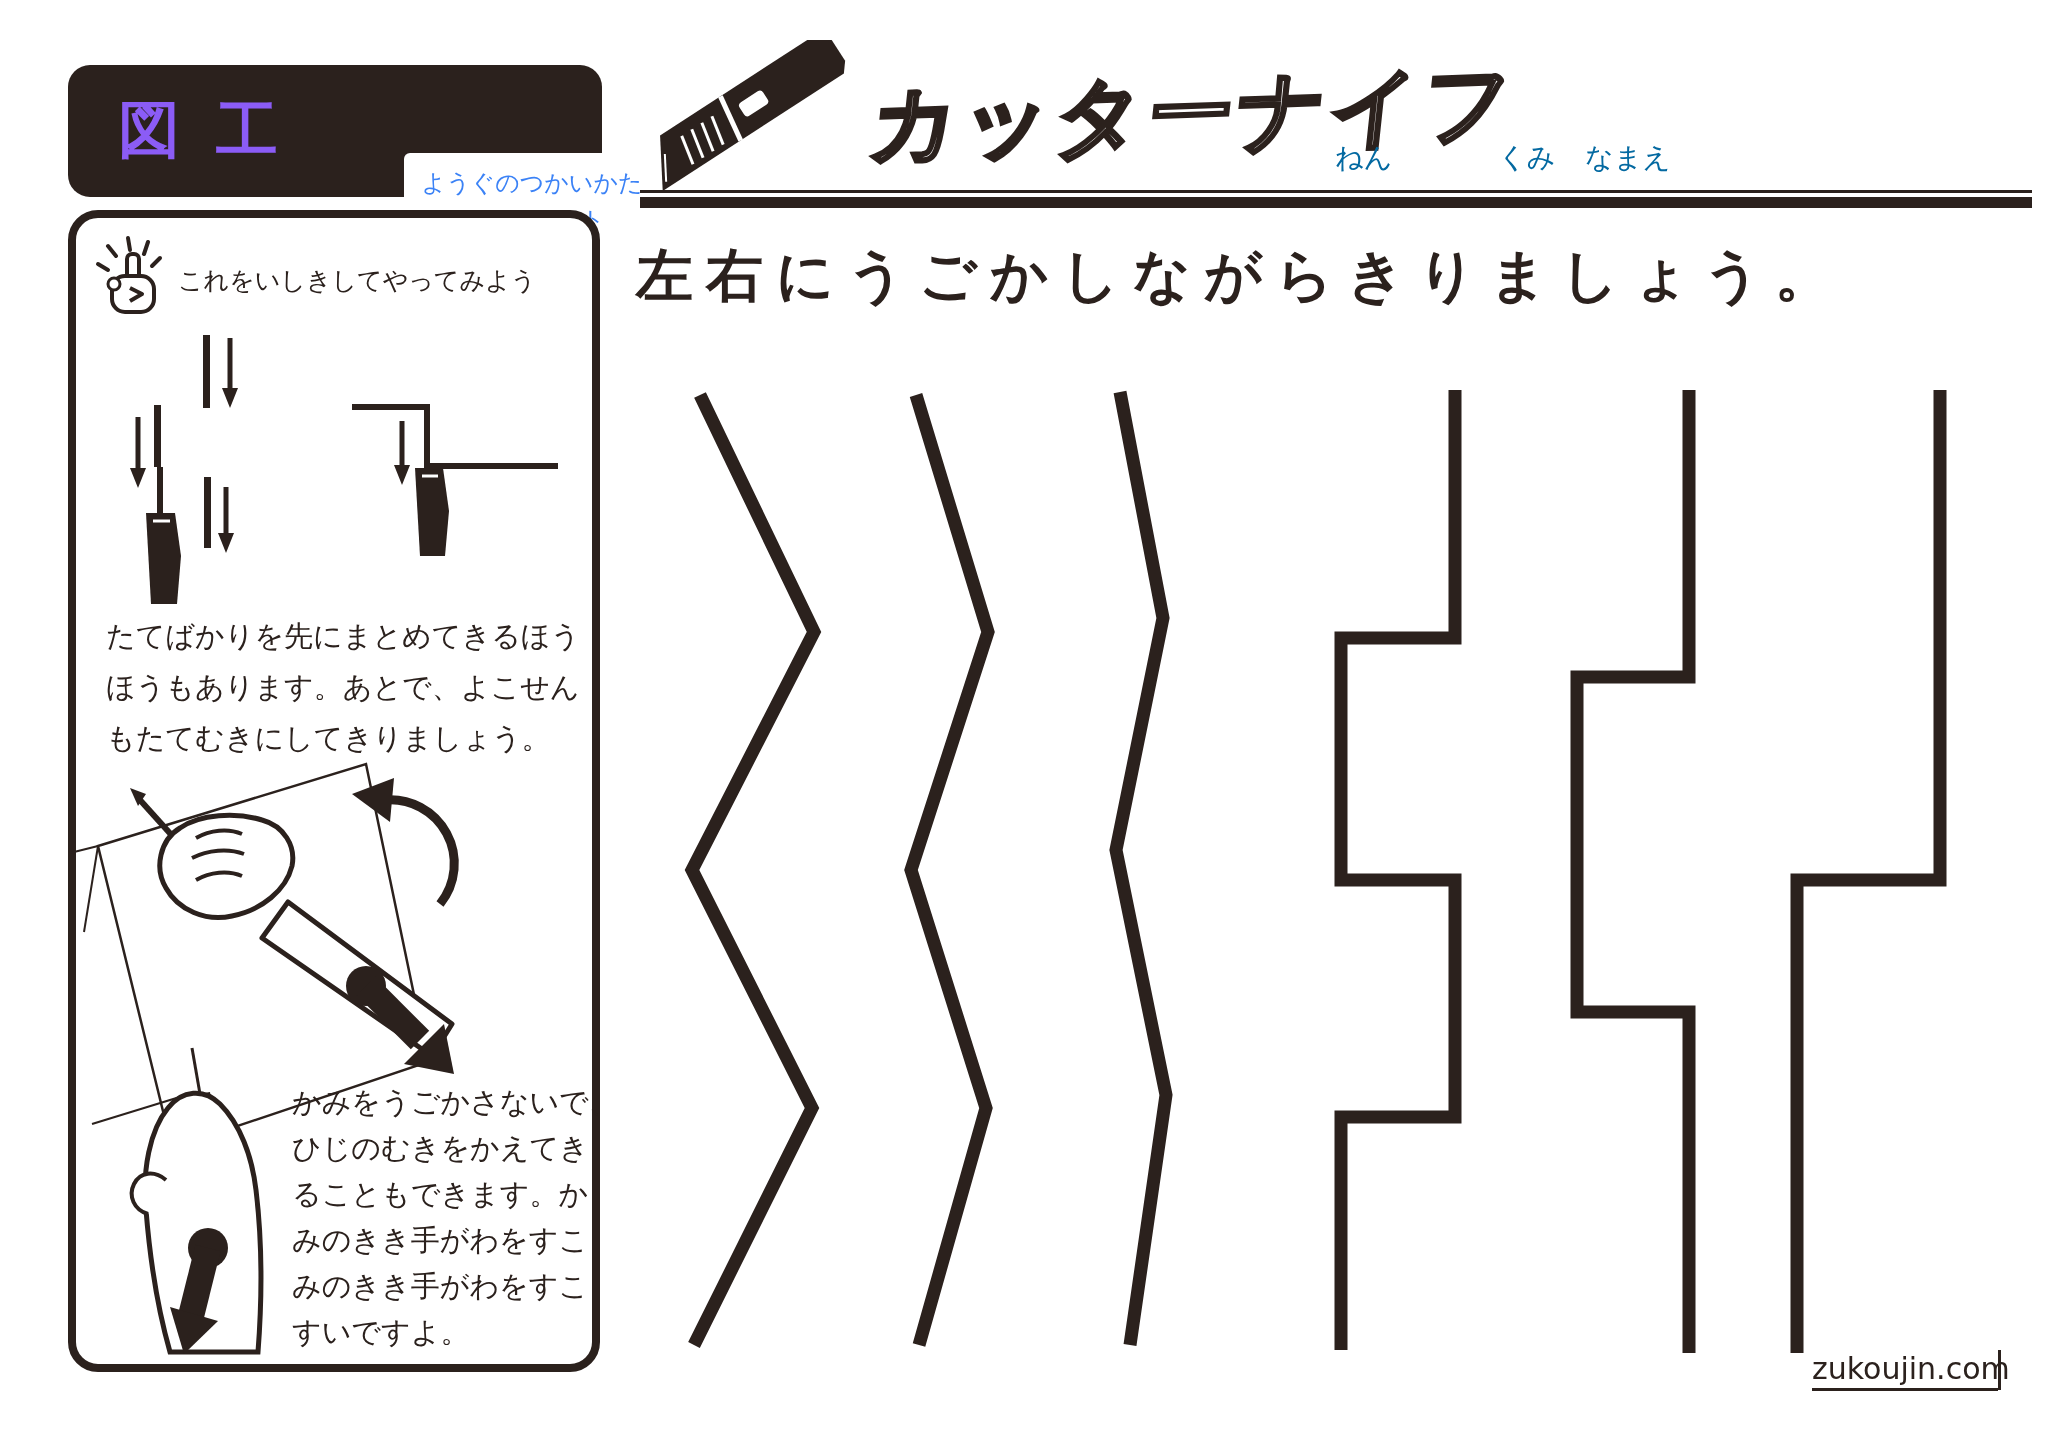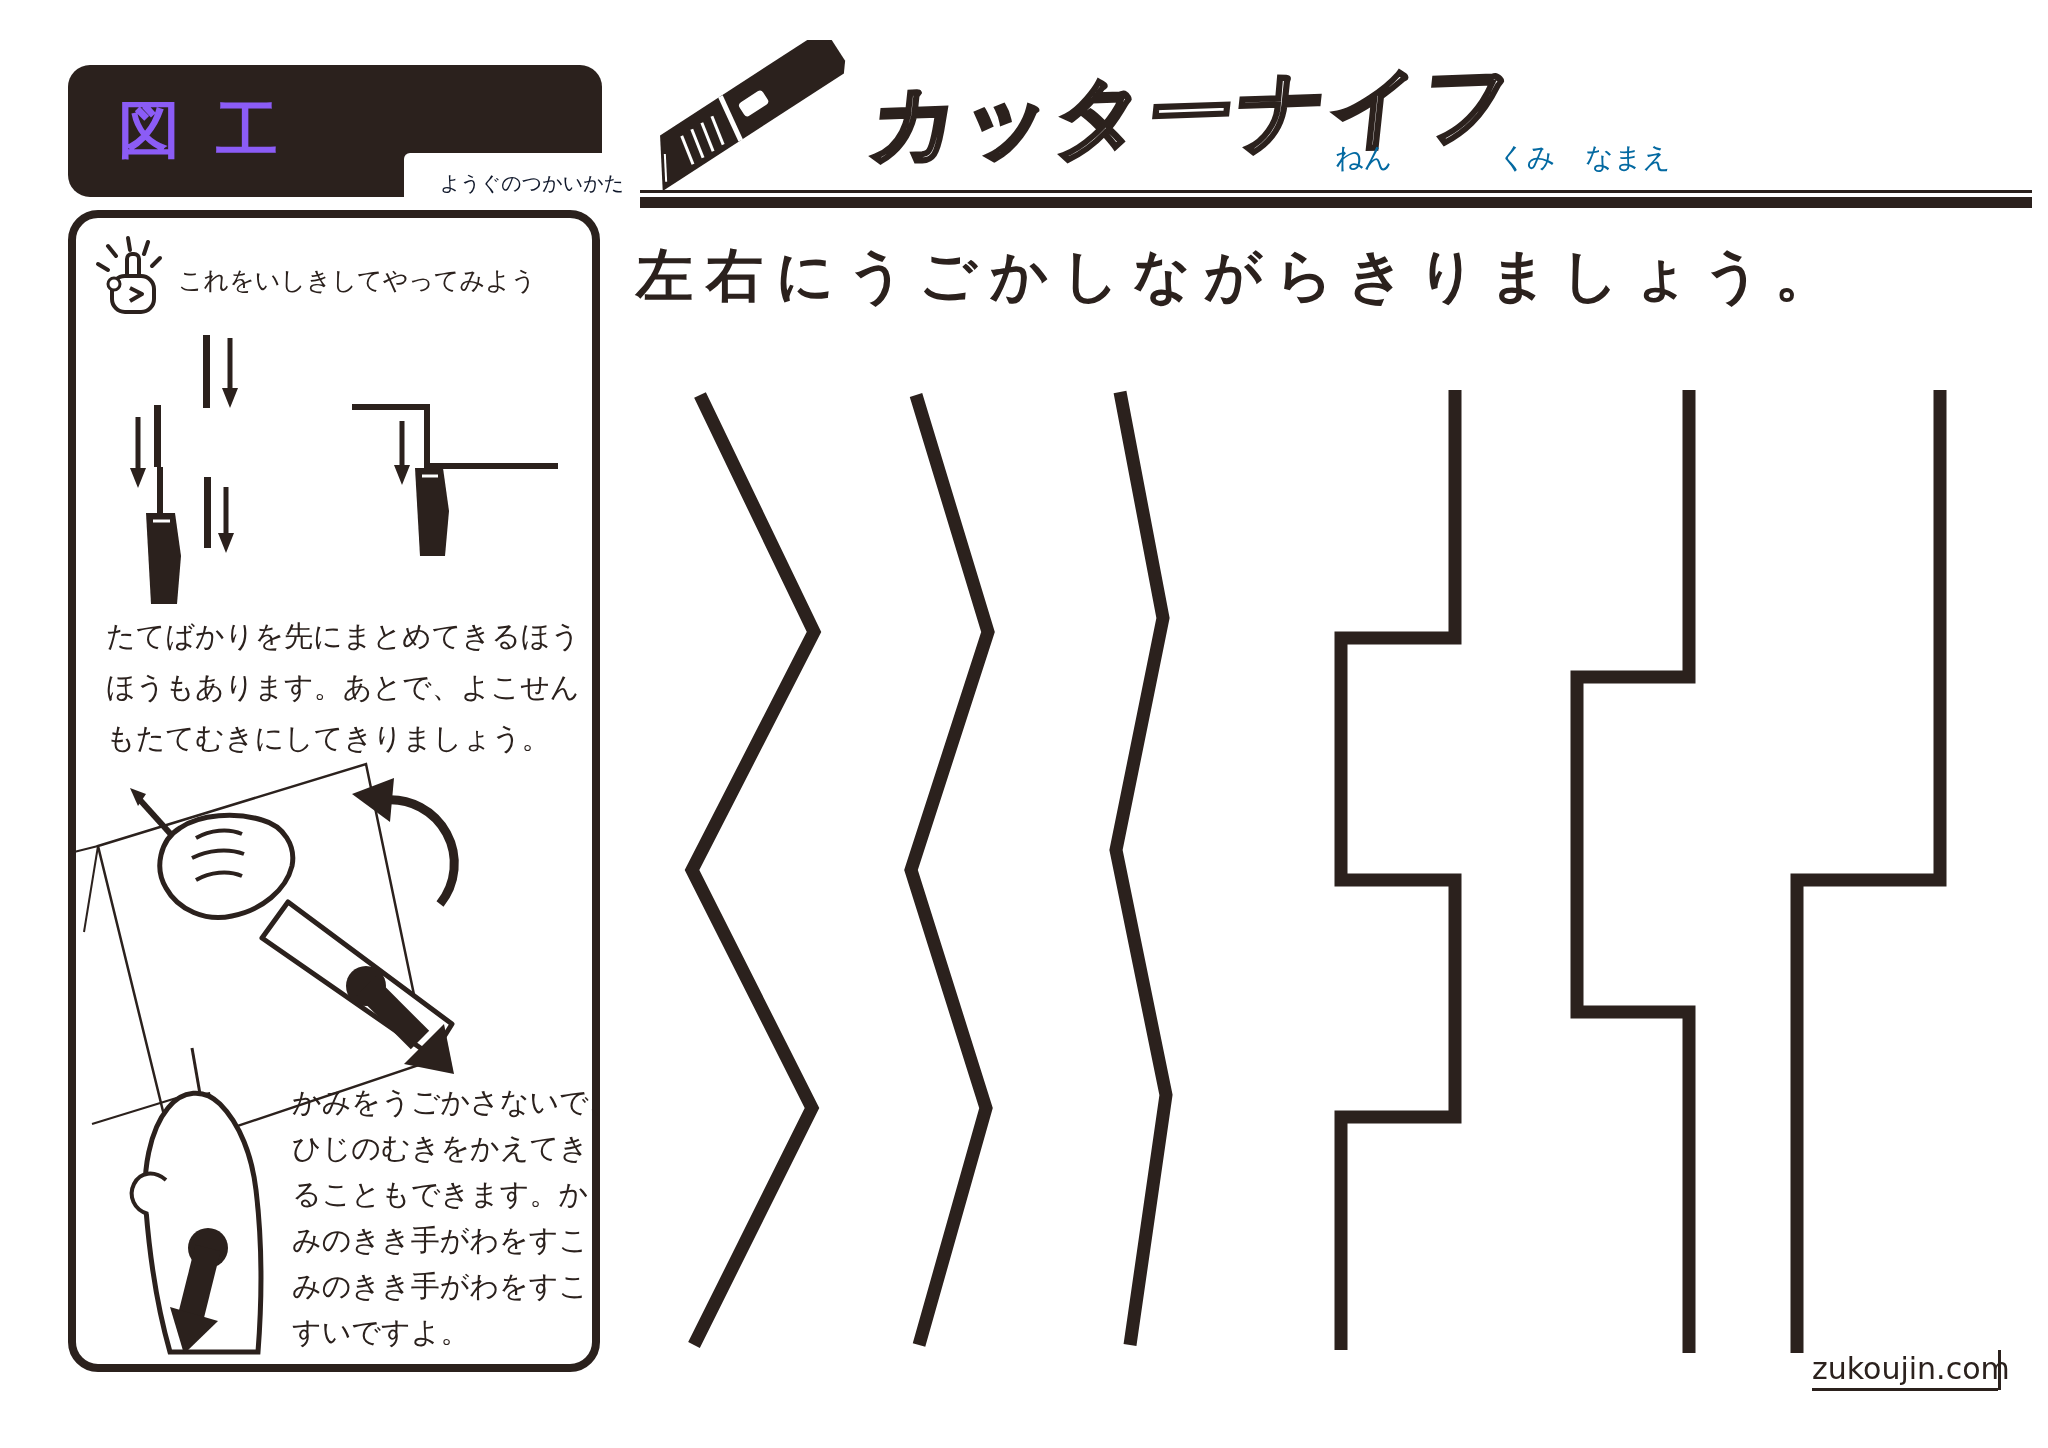--- a/index.html
+++ b/index.html
@@ -13,21 +13,21 @@
   .subject-box{
     left:68px;top:65px;width:534px;height:132px;background:#2b211d;border-radius:22px;
   }
   .subject-title{
     left:118px;top:99px;font-size:62px;font-weight:bold;color:#8b5cf6;letter-spacing:36px;line-height:1;
   }
   .subtitle-box{
     left:336px;top:88px;width:256px;height:98px;background:#ffffff;
     border-radius:6px 20px 6px 6px;display:flex;flex-direction:column;justify-content:center;align-items:center;
   }
-  .subtitle-box div{font-size:20px;line-height:37px;color:#0f172a;white-space:nowrap;}
+  .subtitle-box div{font-size:24px;line-height:37px;color:#3b82f6;white-space:nowrap;}
   .worksheet-title{
     left:872px;top:70px;font-size:86px;font-weight:bold;line-height:1;white-space:nowrap;
     color:#ffffff;-webkit-text-stroke:3.5px #2b211d;transform:skewX(-8deg) rotate(-2deg);letter-spacing:4px;
   }
   .name-label{top:144px;font-size:28px;color:#0369a1;line-height:1;}
   .rule-thin{left:640px;top:190px;width:1392px;height:3px;background:#2b211d;}
   .rule-thick{left:640px;top:197px;width:1392px;height:11px;background:#2b211d;}
   
   .instruction-heading{
     left:636px;top:244px;font-size:57px;font-weight:bold;letter-spacing:13px;line-height:1.1;white-space:nowrap;

